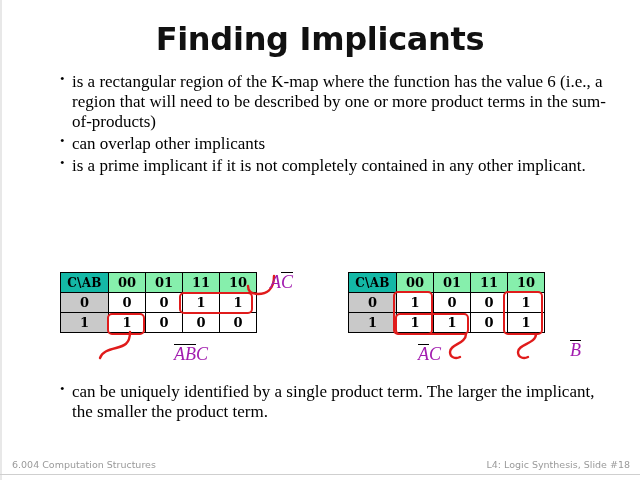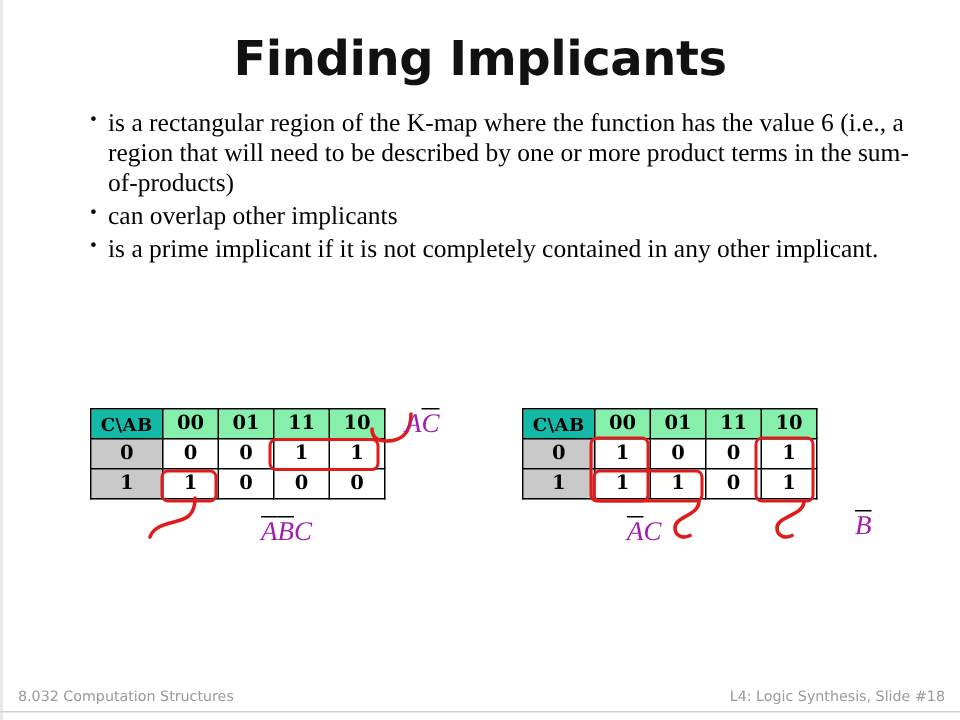--- a/index.html
+++ b/index.html
@@ -271,18 +271,23 @@
   </div>
 
   <div class="imp-label" style="left:418px; top:344px;">
     <span class="ov">A</span><span>C</span>
   </div>
 
   <div class="imp-label" style="left:570px; top:340px;">
     <span class="ov">B</span>
   </div>
 
+  <div id="bullets-tail">
+    <ul class="bullets">
+      <li>can be uniquely identified by a single product term.  The larger the implicant, the smaller the product term.</li>
+    </ul>
+  </div>
 
   <div id="footer-rule"></div>
-  <div id="footer-left">8.032 Computation Structures</div>
+  <div id="footer-left">6.004 Computation Structures</div>
   <div id="footer-right">L4: Logic Synthesis, Slide #18</div>
 
 </div>
 
 </body></html>

